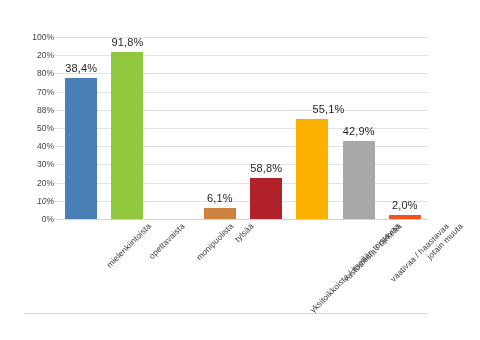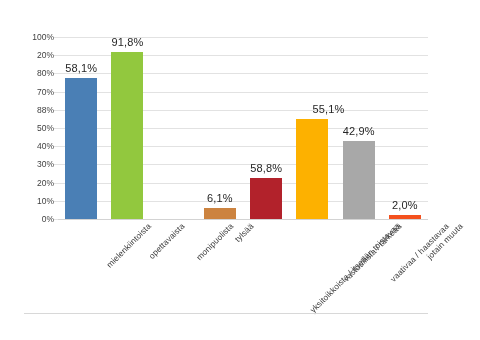--- a/index.html
+++ b/index.html
@@ -88,21 +88,21 @@
         <div class="gridline" style="top: 91px;"></div>
         <div class="gridline" style="top: 72.8px;"></div>
         <div class="gridline" style="top: 54.6px;"></div>
         <div class="gridline" style="top: 36.4px;"></div>
         <div class="gridline" style="top: 18.2px;"></div>
         <div class="gridline" style="top: 0px;"></div>
       </div>
     <div class="bars" id="bars">
         <div class="bar-slot" style="left: 0px; width: 46.25px;">
           <div class="bar" title="mielenkiintoista 77,6%" style="height: 141.232px; background: rgb(74, 127, 181);"></div>
-          <div class="bar-label" style="bottom: 145.232px;">58,1%</div>
+          <div class="bar-label" style="bottom: 145.232px;">38,4%</div>
         </div>
         <div class="bar-slot" style="left: 46.25px; width: 46.25px;">
           <div class="bar" title="opettavaista 91,8%" style="height: 167.076px; background: rgb(146, 200, 62);"></div>
           <div class="bar-label" style="bottom: 171.076px;">91,8%</div>
         </div>
         <div class="bar-slot" style="left: 138.75px; width: 46.25px;">
           <div class="bar" title="tylsää 6,1%" style="height: 11.102px; background: rgb(204, 131, 64);"></div>
           <div class="bar-label" style="bottom: 15.102px;">6,1%</div>
         </div>
         <div class="bar-slot" style="left: 185px; width: 46.25px;">
@@ -120,21 +120,21 @@
         <div class="bar-slot" style="left: 323.75px; width: 46.25px;">
           <div class="bar" title="jotain muuta 2,0%" style="height: 3.64px; background: rgb(244, 81, 30);"></div>
           <div class="bar-label" style="bottom: 7.64px;">2,0%</div>
         </div>
       </div>
   </div>
 
   <div id="yaxis">
       <div class="ytick-wrap" style="top: 219px; left: 0px; color: rgb(63, 63, 63);">0%</div>
       <div class="ytick-mark" style="top: 219px; background: rgb(226, 226, 226);"></div>
-      <div class="ytick-wrap" style="top: 200.8px; left: 0px; color: rgb(63, 63, 63);">10%</div>
+      <div class="ytick-wrap" style="top: 200.8px; left: 0px; color: rgb(63, 63, 63); font-style: italic;">10%</div>
       <div class="ytick-mark" style="top: 200.8px; background: rgb(226, 226, 226);"></div>
       <div class="ytick-wrap" style="top: 182.6px; left: 0px; color: rgb(63, 63, 63);">20%</div>
       <div class="ytick-mark" style="top: 182.6px; background: rgb(226, 226, 226);"></div>
       <div class="ytick-wrap" style="top: 164.4px; left: 0px; color: rgb(63, 63, 63);">30%</div>
       <div class="ytick-mark" style="top: 164.4px; background: rgb(226, 226, 226);"></div>
       <div class="ytick-wrap" style="top: 146.2px; left: 0px; color: rgb(63, 63, 63);">40%</div>
       <div class="ytick-mark" style="top: 146.2px; background: rgb(226, 226, 226);"></div>
       <div class="ytick-wrap" style="top: 128px; left: 0px; color: rgb(63, 63, 63);">50%</div>
       <div class="ytick-mark" style="top: 128px; background: rgb(226, 226, 226);"></div>
       <div class="ytick-wrap" style="top: 109.8px; left: 0px; color: rgb(63, 63, 63);">88%</div>

